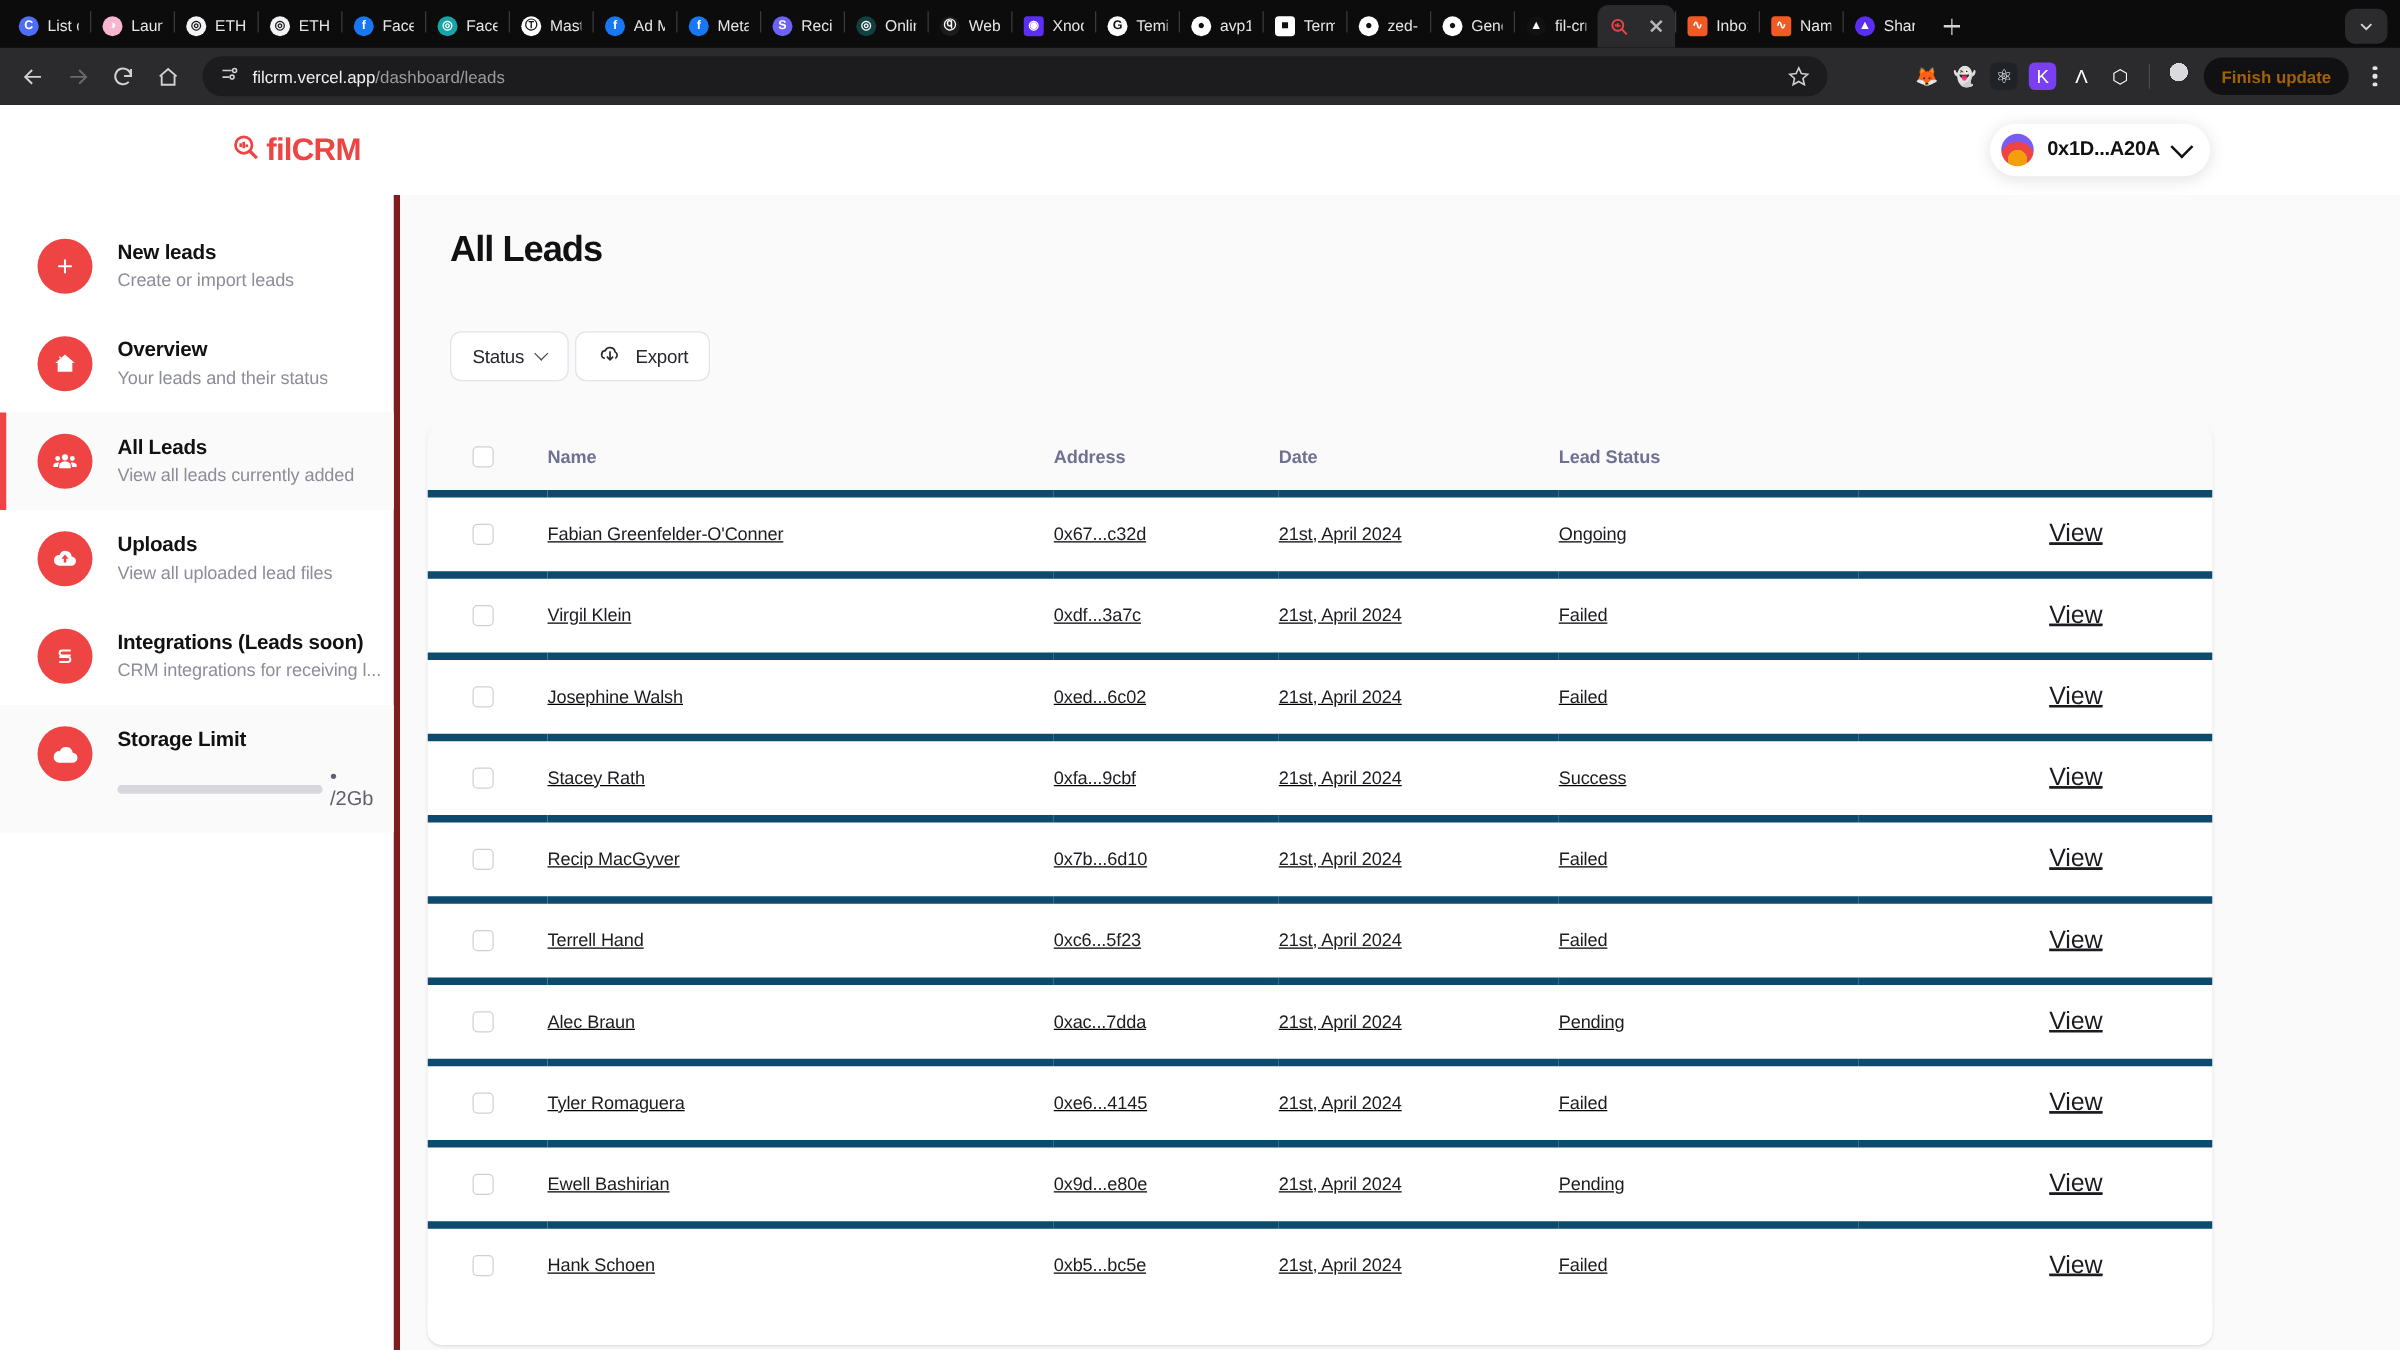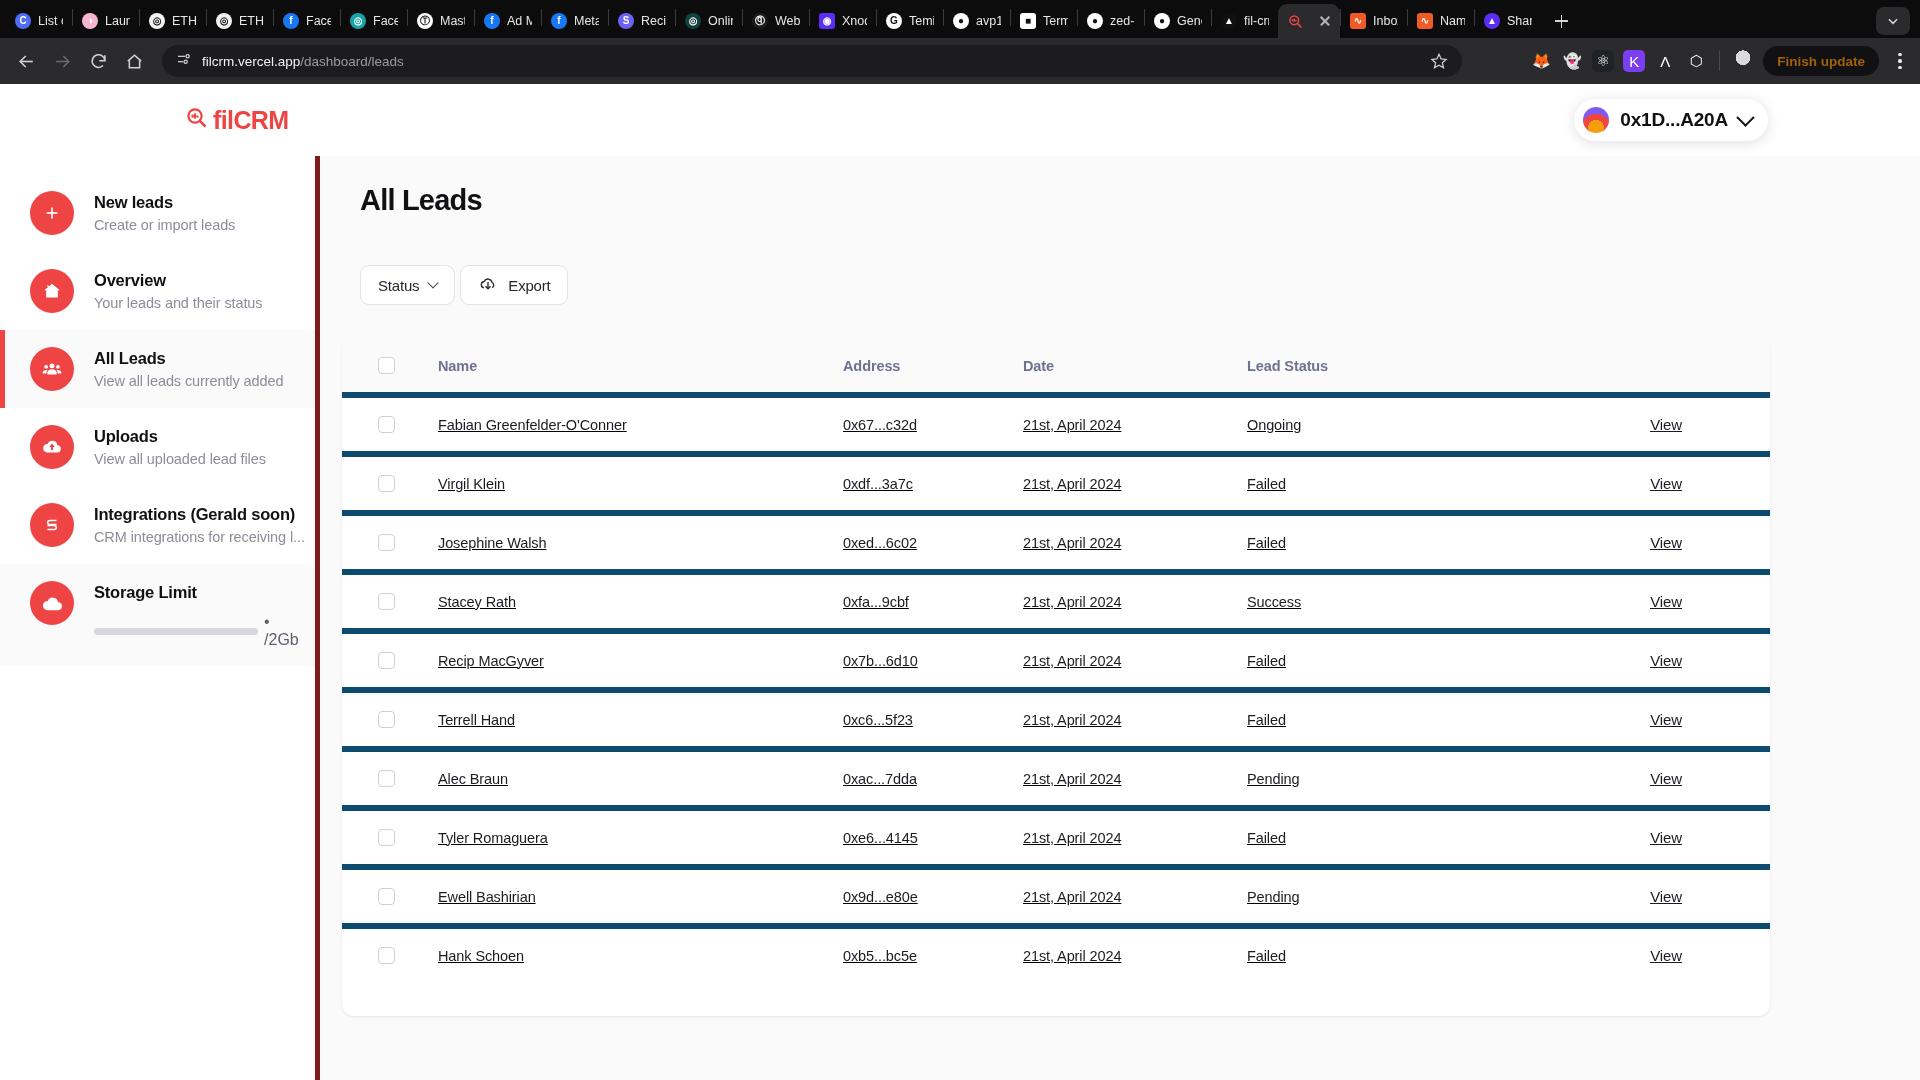--- a/index.html
+++ b/index.html
@@ -80,21 +80,21 @@
   .logo { display:flex; align-items:center; gap:4px; }
   .logo-text { font-size:25px; font-weight:800; color:#ef4444; letter-spacing:-0.6px; }
   .wallet {
     display:flex; align-items:center; gap:11px; background:#fff;
     border-radius:28px; padding:8px 16px 8px 9px;
     box-shadow: 0 2px 14px rgba(0,0,0,.13);
   }
   .wallet-avatar { width:26px; height:26px; border-radius:50%;
     background: radial-gradient(circle at 50% 80%, #f59e0b 0 32%, #ef4444 32% 58%, #7c5cf0 58% 100%);
     flex:0 0 26px; }
-  .wallet-addr { font-size:19px; font-weight:700; color:#111; letter-spacing:-0.2px;}
+  .wallet-addr { font-size:16px; font-weight:700; color:#111; letter-spacing:-0.2px;}
   .chev { width:13px; height:13px; border-right:2.2px solid #111; border-bottom:2.2px solid #111;
           transform: rotate(45deg) translate(-2px,-2px); }
 
   .body-wrap { flex:1; display:flex; overflow:hidden; }
 
   
   .sidebar { width:320px; flex:0 0 320px; border-right:5px solid #7f1d1d; background:#fff; padding-top:18px; }
   .nav-item {
     display:flex; align-items:flex-start; gap:20px; padding:17px 22px 17px 30px;
     position:relative;
@@ -143,21 +143,21 @@
   tbody tr { border-top:6px solid #0c4a6e;text-decoration:underline; }
   .c-check { width:96px; padding-left:36px !important; }
   .c-name  { width:405px; }
   .c-addr  { width:180px; }
   .c-date  { width:224px; }
   .c-status{ width:240px; }
   .c-act   { width:auto; text-align:right; padding-right:88px !important; }
   .cb {
     width:17px; height:17px; border:1.6px solid #cfcfda; border-radius:4px; background:#fff; display:block;
   }
-  .view-link { font-size:15px; color:#1b1b22; text-decoration:underline; }
+  .view-link { font-size:20px; color:#1b1b22; text-decoration:underline; }
   .table-foot { height:34px; background:#fff; }
 </style>
 </head>
 <body>
 
 <div class="browser">
 
   <div class="tabstrip">
     <div id="tabs-left" style="display:flex;align-items:flex-end;">
         <div style="display: flex; align-items: flex-end;">
@@ -483,21 +483,21 @@
               </div>
             </div>
             <div class="nav-item">
               <div class="nav-icon">
                 <svg width="22" height="22" viewBox="0 0 24 24" fill="none" stroke="#fff" stroke-width="1.7">
                   <path d="M17 7H9.5a2.2 2.2 0 0 0 0 4.4H17"></path>
                   <path d="M7 17h7.5a2.2 2.2 0 0 0 0-4.4H7"></path>
                 </svg>
               </div>
               <div>
-                <div class="nav-label">Integrations (Gerald soon)</div>
+                <div class="nav-label">Integrations (Leads soon)</div>
                 <div class="nav-sub">CRM integrations for receiving l...</div>
               </div>
             </div>
           </div>
 
         <div class="nav-item storage">
           <div class="nav-icon">
             <svg width="23" height="23" viewBox="0 0 24 24" fill="#fff">
                 <path d="M6.5 19h11a4.2 4.2 0 0 0 .4-8.4A5.6 5.6 0 0 0 7.2 9.3 4.4 4.4 0 0 0 6.5 19z"></path>
               </svg>

